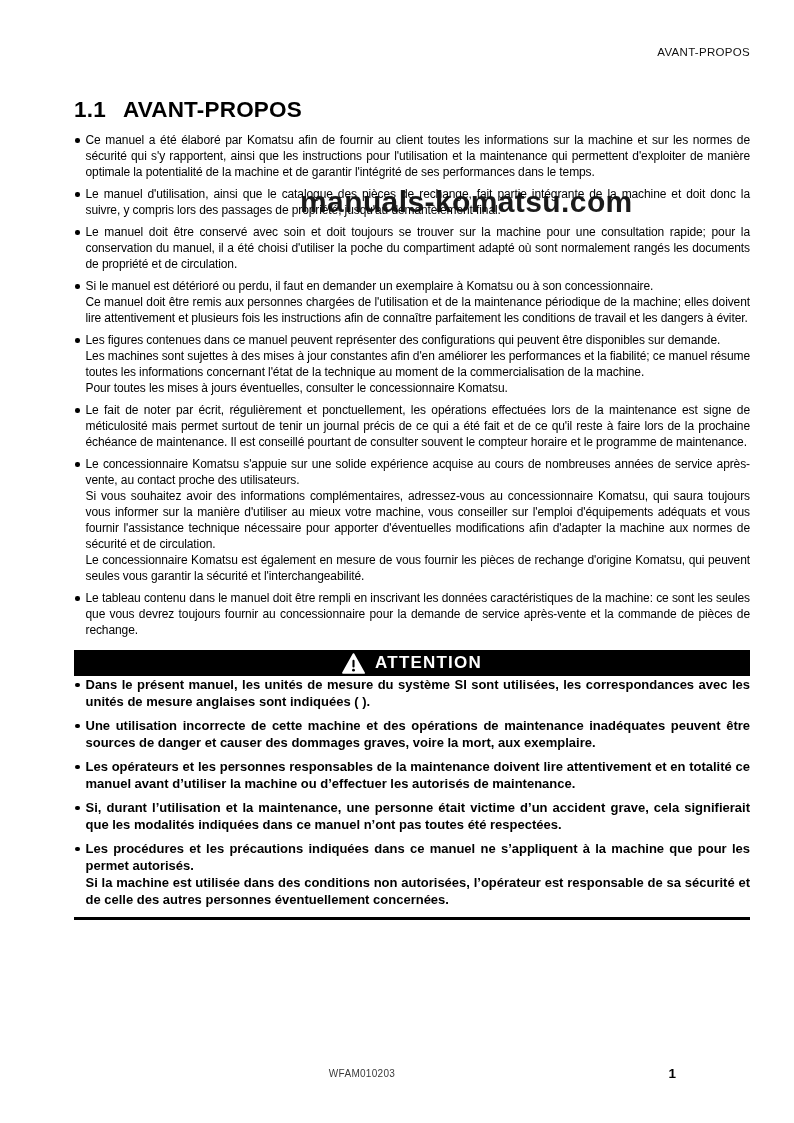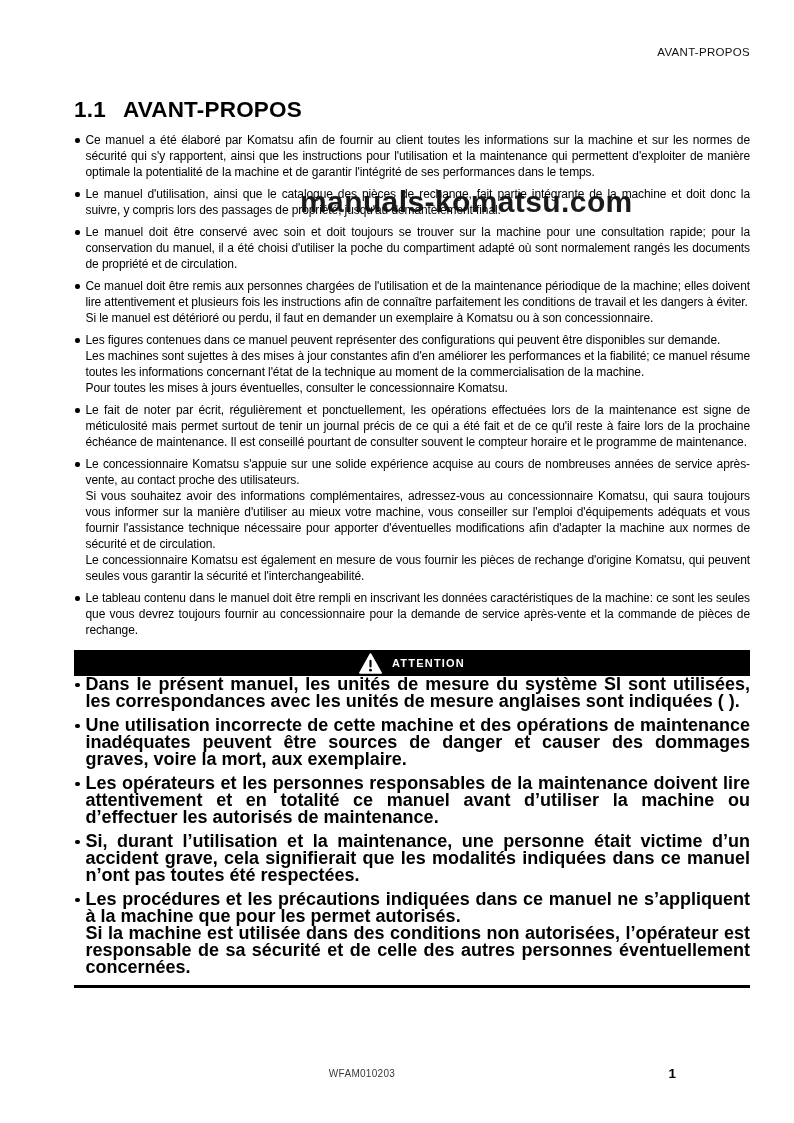--- a/index.html
+++ b/index.html
@@ -53,39 +53,39 @@
   .bullet-text {
     flex: 1;
     font-size: 12px;
     line-height: 16px;
     text-align: justify;
     letter-spacing: -0.1px;
   }
   .bullet-text p { margin: 0; }
   #attention-bullets .bullet-text {
     font-weight: bold;
-    font-size: 18px;
+    font-size: 13px;
     line-height: 17px;
     letter-spacing: 0;
   }
   #attention-bullets .bullet-row { margin-bottom: 7px; }
   #attention-bullets .bullet-row .dot { margin-top: 6.5px; }
   .attention-banner {
     margin-top: 12px;
     height: 26px;
     background: #000;
     display: flex;
     align-items: center;
     justify-content: center;
     gap: 10px;
   }
   .attention-banner .label {
     color: #fff;
     font-weight: bold;
-    font-size: 11px;
+    font-size: 17px;
     letter-spacing: 1.2px;
   }
   .warn-icon { display: block; }
   .bottom-rule {
     margin-top: 9px;
     height: 2.5px;
     background: #000;
   }
   .footer {
     position: absolute;
@@ -140,22 +140,22 @@
   <div class="bullet-row">
     <span class="dot"></span>
     <div class="bullet-text">
           <p>Le manuel doit être conservé avec soin et doit toujours se trouver sur la machine pour une consultation rapide; pour la conservation du manuel, il a été choisi d'utiliser la poche du compartiment adapté où sont normalement rangés les documents de propriété et de circulation.</p>
         </div>
   </div>
 
   <div class="bullet-row">
     <span class="dot"></span>
     <div class="bullet-text">
+          <p>Si le manuel est détérioré ou perdu, il faut en demander un exemplaire à Komatsu ou à son concessionnaire.</p>
           <p>Ce manuel doit être remis aux personnes chargées de l'utilisation et de la maintenance périodique de la machine; elles doivent lire attentivement et plusieurs fois les instructions afin de connaître parfaitement les conditions de travail et les dangers à éviter.</p>
-          <p>Si le manuel est détérioré ou perdu, il faut en demander un exemplaire à Komatsu ou à son concessionnaire.</p>
         </div>
   </div>
 
   <div class="bullet-row">
     <span class="dot"></span>
     <div class="bullet-text">
           <p>Les figures contenues dans ce manuel peuvent représenter des configurations qui peuvent être disponibles sur demande.</p>
           <p>Les machines sont sujettes à des mises à jour constantes afin d'en améliorer les performances et la fiabilité; ce manuel résume toutes les informations concernant l'état de la technique au moment de la commercialisation de la machine.</p>
           <p>Pour toutes les mises à jours éventuelles, consulter le concessionnaire Komatsu.</p>
         </div>

